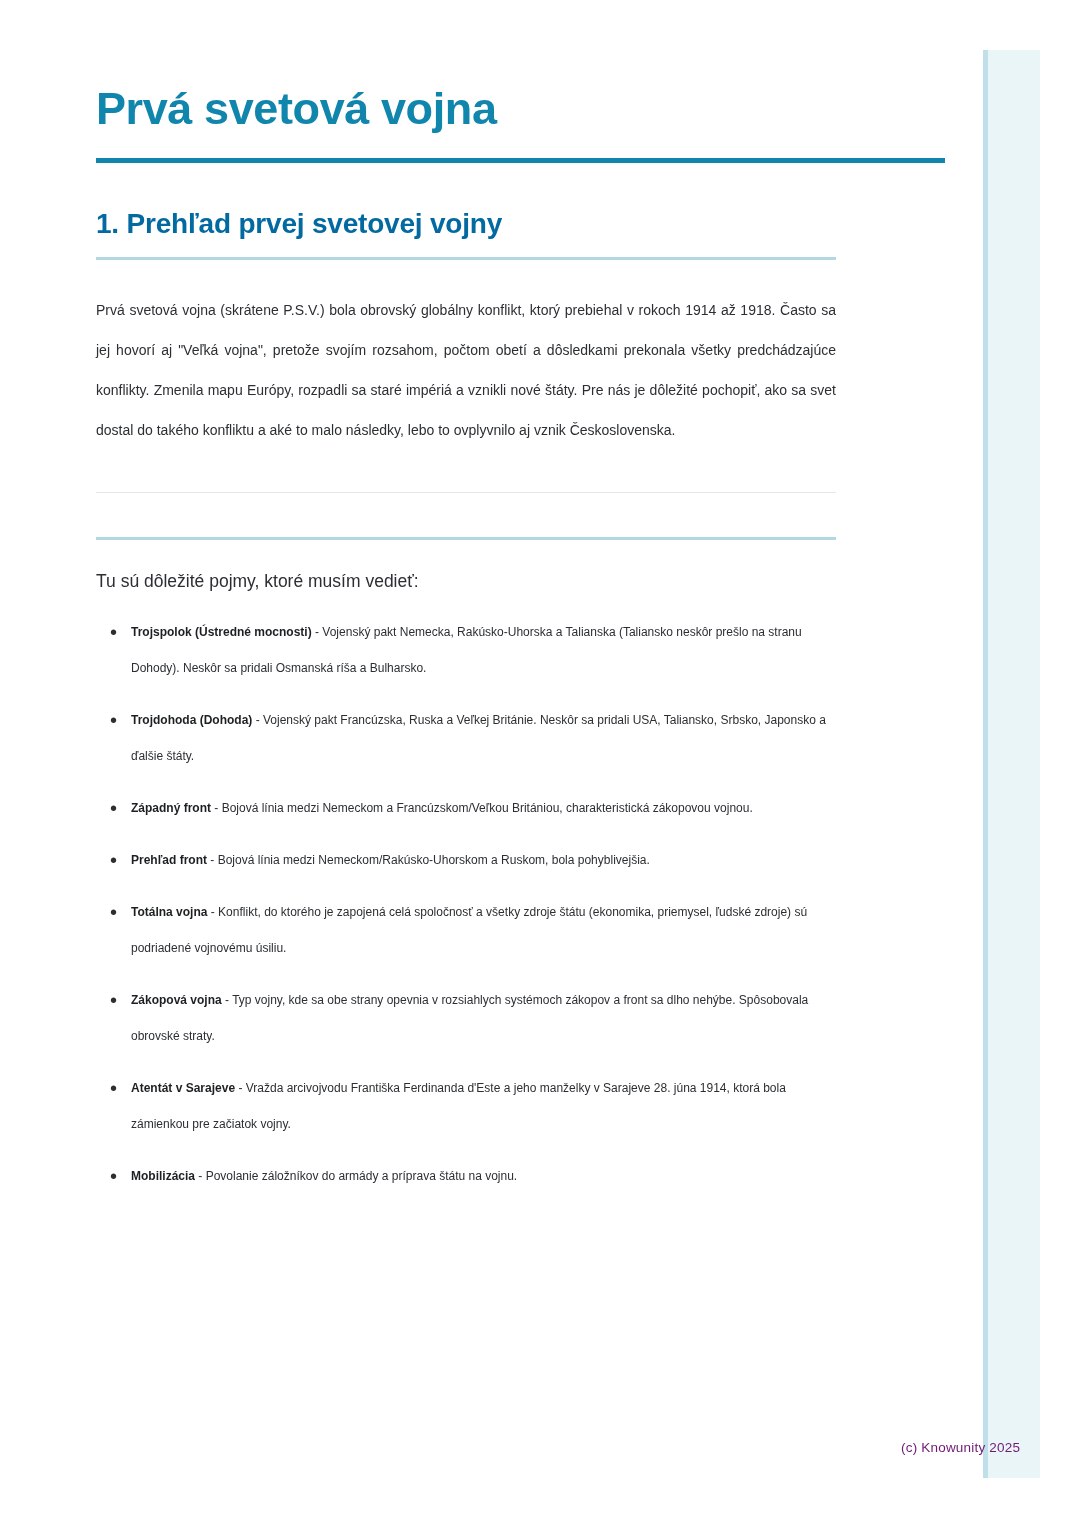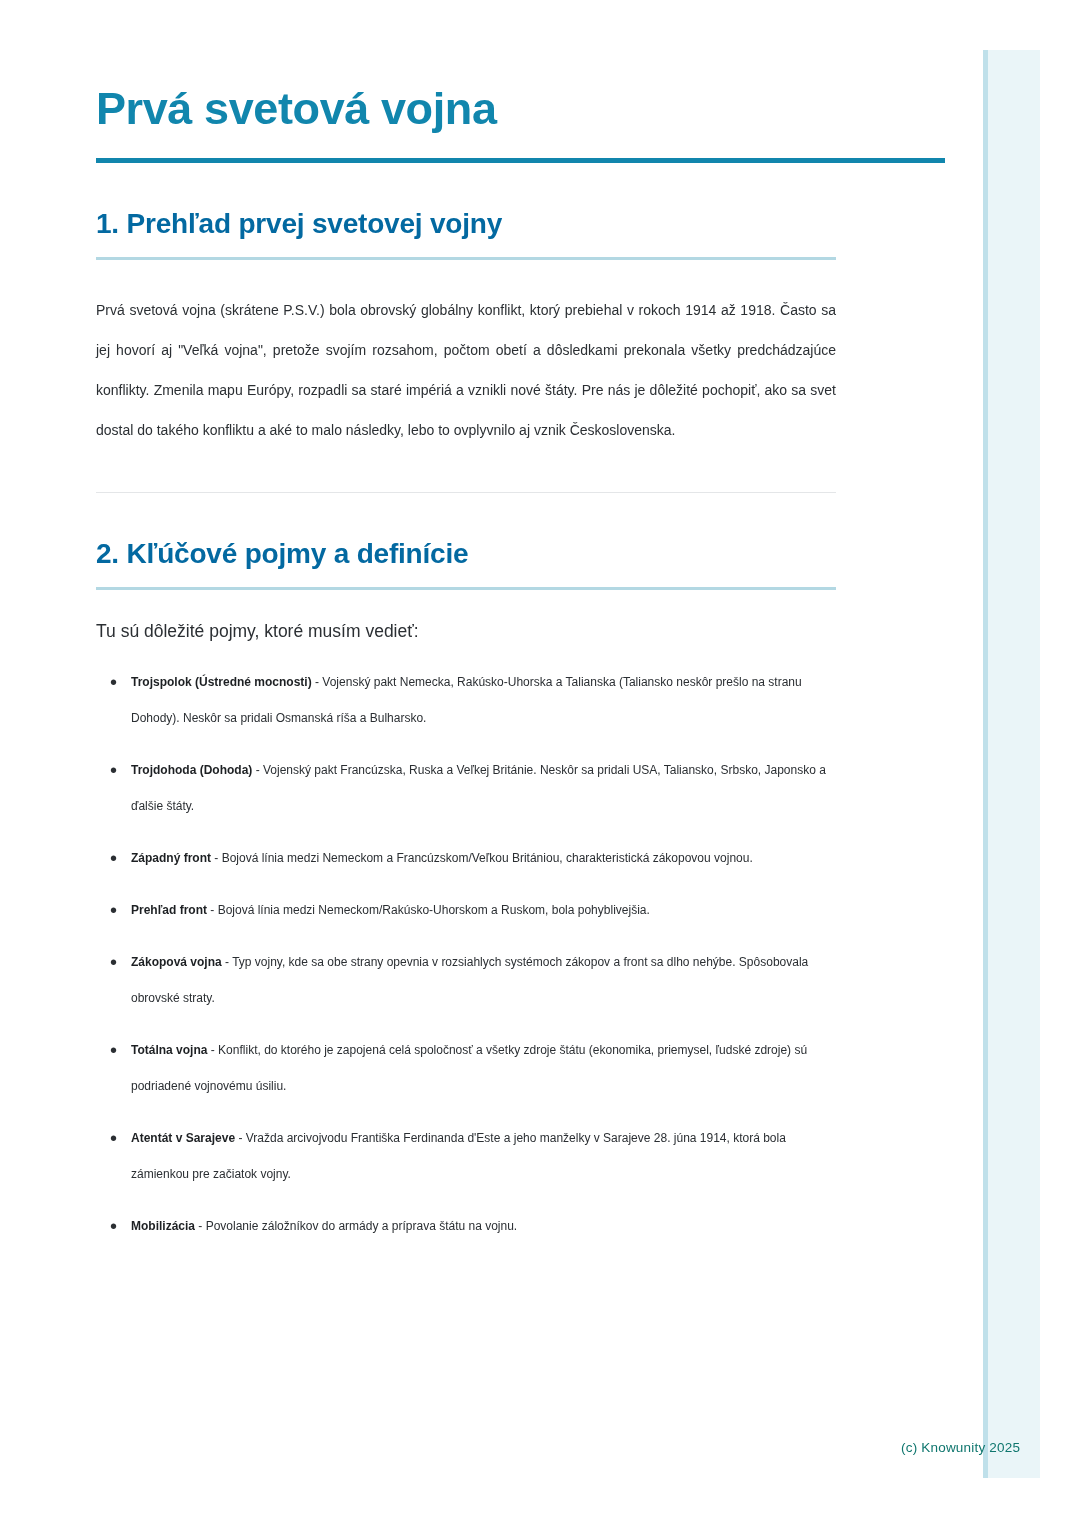--- a/index.html
+++ b/index.html
@@ -131,21 +131,21 @@
   ul.terms li .term {
     font-weight: bold;
     color: #1d2023;
   }
 
   .watermark {
     position: absolute;
     left: 893px;
     top: 1440px;
     font-size: 13.5px;
-    color: #0f766e;
+    color: #701a75;
     letter-spacing: 0.2px;
     white-space: nowrap;
   }
 </style>
 </head>
 <body>
 
 <div class="page">
 
   <div class="edge-strip"></div>
@@ -158,31 +158,30 @@
 
     <div class="section">
       <h2 class="section-title">1. Prehľad prvej svetovej vojny</h2>
       <div class="section-rule"></div>
       <p class="para">Prvá svetová vojna (skrátene P.S.V.) bola obrovský globálny konflikt, ktorý prebiehal v rokoch 1914 až 1918. Často sa jej hovorí aj "Veľká vojna", pretože svojím rozsahom, počtom obetí a dôsledkami prekonala všetky predchádzajúce konflikty. Zmenila mapu Európy, rozpadli sa staré impériá a vznikli nové štáty. Pre nás je dôležité pochopiť, ako sa svet dostal do takého konfliktu a aké to malo následky, lebo to ovplyvnilo aj vznik Československa.</p>
     </div>
 
     <div class="divider"></div>
 
     <div class="section">
-      <h2 class="section-title">2. Kľúčové pojmy a definície</h2>
       <div class="section-rule"></div>
       <p class="lead-in">Tu sú dôležité pojmy, ktoré musím vedieť:</p>
 
       <ul class="terms" id="terms-list">
           <li><span class="term">Trojspolok (Ústredné mocnosti)</span><span> - Vojenský pakt Nemecka, Rakúsko-Uhorska a Talianska (Taliansko neskôr prešlo na stranu Dohody). Neskôr sa pridali Osmanská ríša a Bulharsko.</span></li>
           <li><span class="term">Trojdohoda (Dohoda)</span><span> - Vojenský pakt Francúzska, Ruska a Veľkej Británie. Neskôr sa pridali USA, Taliansko, Srbsko, Japonsko a ďalšie štáty.</span></li>
           <li><span class="term">Západný front</span><span> - Bojová línia medzi Nemeckom a Francúzskom/Veľkou Britániou, charakteristická zákopovou vojnou.</span></li>
           <li><span class="term">Prehľad front</span><span> - Bojová línia medzi Nemeckom/Rakúsko-Uhorskom a Ruskom, bola pohyblivejšia.</span></li>
+          <li><span class="term">Totálna vojna</span><span> - Konflikt, do ktorého je zapojená celá spoločnosť a všetky zdroje štátu (ekonomika, priemysel, ľudské zdroje) sú podriadené vojnovému úsiliu.</span></li>
           <li><span class="term">Zákopová vojna</span><span> - Typ vojny, kde sa obe strany opevnia v rozsiahlych systémoch zákopov a front sa dlho nehýbe. Spôsobovala obrovské straty.</span></li>
-          <li><span class="term">Totálna vojna</span><span> - Konflikt, do ktorého je zapojená celá spoločnosť a všetky zdroje štátu (ekonomika, priemysel, ľudské zdroje) sú podriadené vojnovému úsiliu.</span></li>
           <li><span class="term">Atentát v Sarajeve</span><span> - Vražda arcivojvodu Františka Ferdinanda d'Este a jeho manželky v Sarajeve 28. júna 1914, ktorá bola zámienkou pre začiatok vojny.</span></li>
           <li><span class="term">Mobilizácia</span><span> - Povolanie záložníkov do armády a príprava štátu na vojnu.</span></li>
         </ul>
     </div>
 
   </div>
 
   <div class="watermark">(c) Knowunity 2025</div>
 
 </div>

